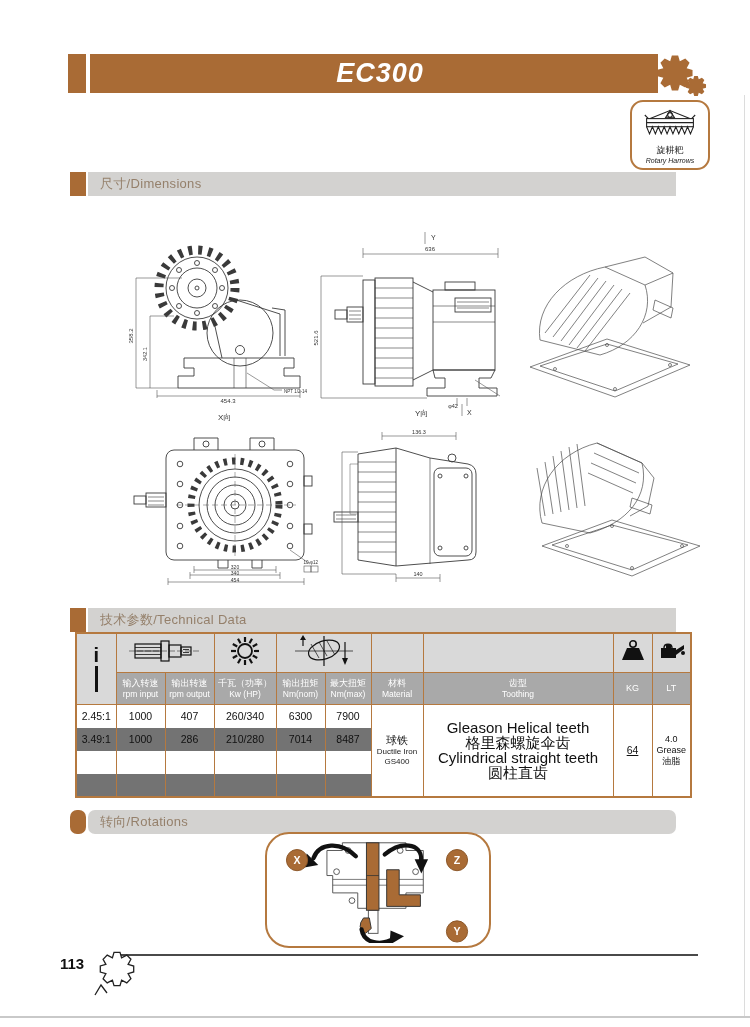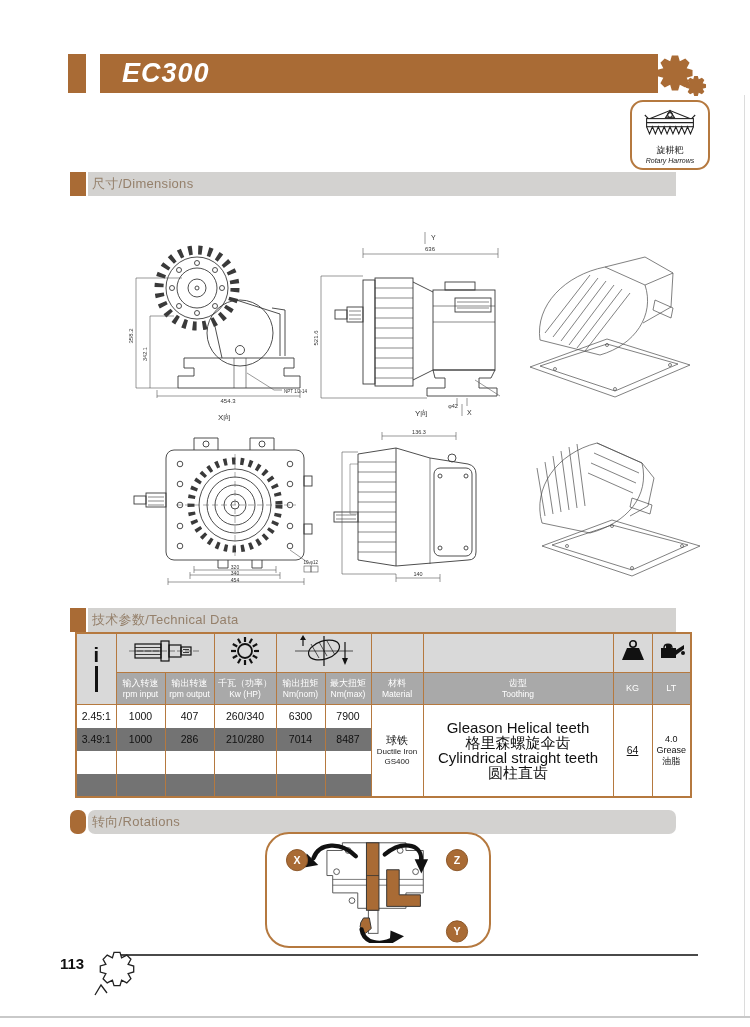--- a/index.html
+++ b/index.html
@@ -2,37 +2,37 @@
 <html><head>
 <meta charset="utf-8">
 <style>
   html,body{margin:0;padding:0;background:#fff;}
   .page{position:relative;width:750px;height:1027px;background:#ffffff;overflow:hidden;
         font-family:"Liberation Sans",sans-serif;color:#111;}
   svg text{font-family:"Liberation Sans",sans-serif;}
 
   
   .title-square{position:absolute;left:68px;top:54px;width:18px;height:39px;background:#A96B35;}
-  .title-bar{position:absolute;left:100px;top:54px;width:558px;height:39px;background:#A96B35;
-             display:flex;align-items:center;}
+  .title-bar{position:absolute;left:90px;top:54px;width:558px;height:39px;background:#A96B35;
+             display:flex;align-items:center;justify-content:center;}
   .title-text{color:#fff;font-size:27px;font-weight:bold;font-style:italic;padding-left:22px;letter-spacing:1px;}
   .title-gear{position:absolute;left:640px;top:52px;}
 
   
   .badge-box{position:absolute;left:630px;top:100px;width:80px;height:70px;border:2px solid #B5793F;
              border-radius:13px;background:#fff;display:flex;flex-direction:column;align-items:center;
              justify-content:center;box-sizing:border-box;}
   .badge-zh{font-size:9px;color:#222;margin-top:2px;}
   .badge-en{font-size:7px;font-style:italic;color:#222;}
 
   
   .section-square{position:absolute;left:70px;width:16px;height:24px;background:#A96B35;}
   .section-bar{position:absolute;left:88px;width:588px;height:24px;background:#D3D2D0;
                display:flex;align-items:center;}
-  .section-title{font-size:13px;color:#95806B;padding-left:4px;letter-spacing:.3px;}
+  .section-title{font-size:13px;color:#95806B;padding-left:12px;letter-spacing:.3px;}
   .sq-dims,.bar-dims{top:172px;}
   .sq-tech,.bar-tech{top:608px;}
   .sq-rot,.bar-rot{top:810px;border-radius:7px;}
 
   
   .drawing{position:absolute;}
   .view-label{position:absolute;font-size:8px;color:#333;}
 
   
   .data-table{position:absolute;left:75px;top:632px;width:615px;border-collapse:collapse;

